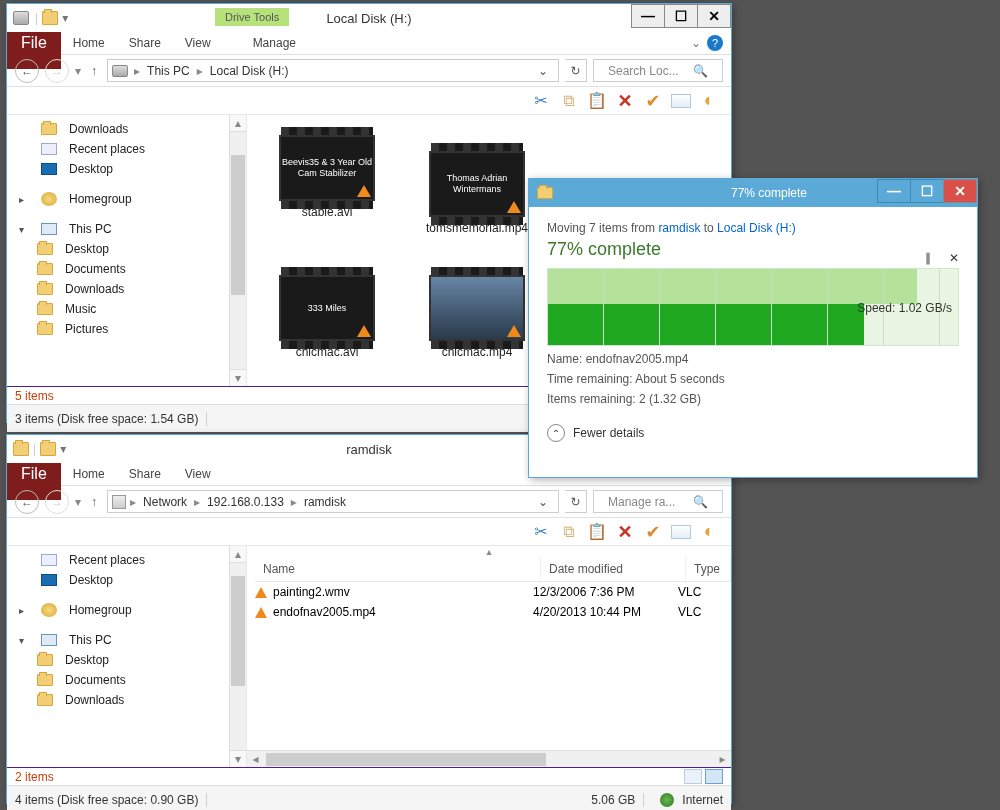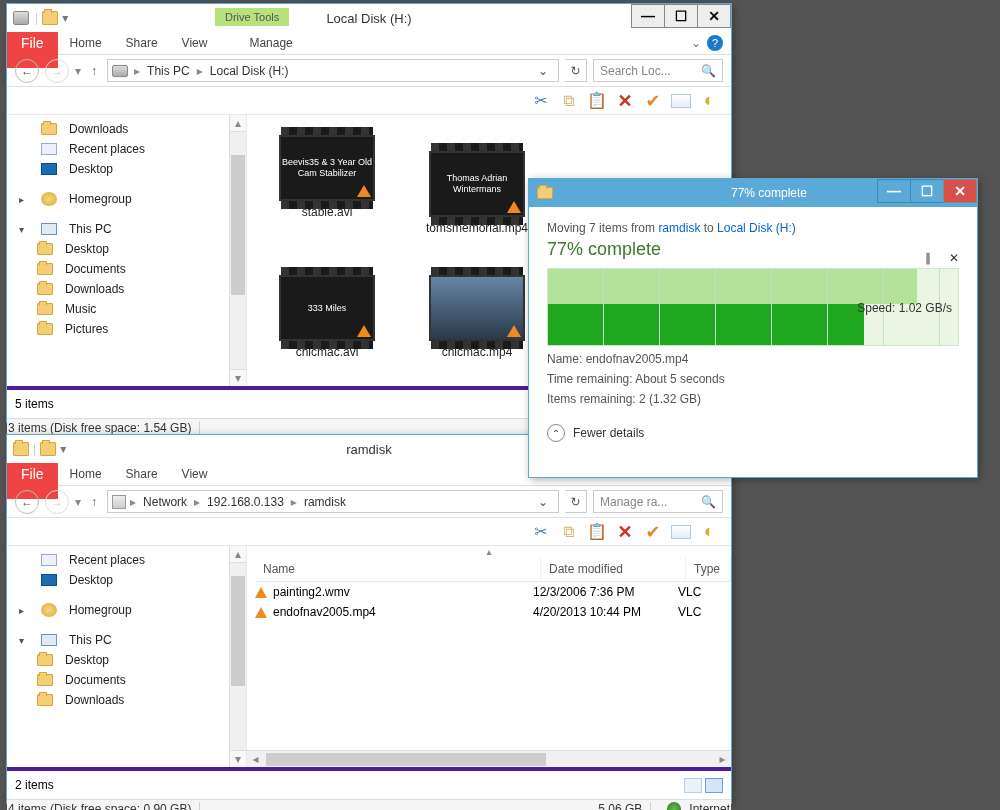--- a/index.html
+++ b/index.html
@@ -12,38 +12,38 @@
 
 .titlebar { height: 28px; display: flex; align-items: center; position: relative; background: #fff; }
 .titlebar .qat { display: flex; align-items: center; gap: 4px; padding-left: 6px; }
 .titlebar .title { position: absolute; left: 0; right: 0; text-align: center; font-size: 13px; color: #333; pointer-events: none; }
 .titlebar .ctx-tab { position: absolute; left: 208px; top: 4px; background: #b7e27b; color: #555; padding: 3px 10px; font-size: 11px; }
 .win-controls { position: absolute; right: 0; top: 0; display: flex; }
 .win-btn { width: 34px; height: 24px; border: 1px solid #888; background: #eee; display:flex; align-items:center; justify-content:center; font-size: 14px; font-weight: bold; margin-left: -1px; cursor: default; }
 .win-btn.close-red { background: #d94f49; color: #fff; }
 
 .ribbonbar { height: 23px; background: #fff; display:flex; align-items:center; border-bottom: 1px solid #e0e0e0; }
-.ribbonbar .file-tab { background: #ef4444; color:#fff; padding: 17px 14px; font-size: 14px; }
+.ribbonbar .file-tab { background: #7f1d1d; color:#fff; padding: 17px 14px; font-size: 16px; }
 .ribbonbar .rtab { padding: 4px 12px; color:#444; }
 .ribbonbar .rtab.manage { margin-left: 18px; }
 .ribbon-right { margin-left: auto; display:flex; align-items:center; gap:6px; padding-right:8px; color:#777; }
 .help-circle { width:16px; height:16px; border-radius:50%; background:#1979ca; color:#fff; display:flex; align-items:center; justify-content:center; font-size:11px; }
 
 .addrbar { height: 32px; display:flex; align-items:center; gap:6px; padding: 0 8px; border-bottom: 1px solid #e0e0e0; }
 .nav-circle { width:24px; height:24px; border:1px solid #bbb; border-radius:50%; display:flex; align-items:center; justify-content:center; color:#555; }
 .nav-circle.disabled { color:#ccc; border-color:#ddd; }
 .up-arrow { color:#555; padding:0 4px; }
 .addr-box { flex:1; border:1px solid #ccc; height:23px; display:flex; align-items:center; padding:0 4px; gap:2px; }
 .crumb { padding: 0 3px; color:#333; }
 .crumb-sep { color:#888; padding:0 2px; }
 .addr-drive-icon { width:16px; height:12px; background: linear-gradient(#ddd,#aaa); border:1px solid #888; border-radius:2px; margin-right:2px; }
 .addr-net-icon { width:14px; height:14px; background: linear-gradient(#eee,#ccc); border:1px solid #999; }
 .addr-drop { margin-left:auto; color:#555; padding:0 6px; }
 .refresh-btn { width:22px; height:23px; border:1px solid #ccc; border-left:none; display:flex; align-items:center; justify-content:center; color:#555; }
-.search-box { width:130px; height:23px; border:1px solid #ccc; display:flex; align-items:center; padding:0 6px; color:#888; }
+.search-box { width:130px; height:23px; border:1px solid #ccc; display:flex; align-items:center; padding:0 14px; color:#888; }
 .search-box .mag { margin-left:auto; color:#777; }
 
 .toolbar { height:28px; display:flex; align-items:center; justify-content:flex-end; gap:8px; padding: 0 12px; border-bottom: 1px solid #e8e8e8; }
 .tool-icon { width:20px; height:20px; display:flex; align-items:center; justify-content:center; font-size:16px; }
 .scissors { color:#3a7cbf; }
 .copy-ic { color:#d9b477; }
 .clip-ic { color:#c98a3e; }
 .delete-x { color:#cc3322; font-weight:bold; font-size:18px; }
 .check-ic { color:#e08a2e; font-size:18px; }
 .mail-ic { background: linear-gradient(#fff,#e5edf5); border:1px solid #b0c8e0; width:20px; height:14px; }
@@ -69,22 +69,22 @@
 .content { flex:1; position:relative; overflow:hidden; }
 .thumb-item { position:absolute; width:120px; text-align:center; }
 .thumb-frame { width:96px; height:66px; margin:0 auto 4px; background:#1a1a1a; border:2px solid #333; position:relative; }
 .thumb-frame::before, .thumb-frame::after { content:""; position:absolute; left:0; right:0; height:8px; background: repeating-linear-gradient(to right, #333 0 8px, #1a1a1a 8px 16px); }
 .thumb-frame::before { top:-10px; }
 .thumb-frame::after { bottom:-10px; }
 .thumb-text { color:#fff; font-size:9px; display:flex; flex-direction:column; align-items:center; justify-content:center; height:100%; line-height:1.2; }
 .thumb-label { font-size:12px; color:#222; }
 .cone-dot { position:absolute; right:2px; bottom:2px; width:0; height:0; border-left:7px solid transparent; border-right:7px solid transparent; border-bottom:12px solid #f08a1d; }
 
-.count-bar { height:18px; border-top:4px solid #4c1d95; padding:14px 8px; display:flex; align-items:center; color:#000000; }
-.status-bar { height:18px; border-top:1px solid #ddd; display:flex; align-items:center; padding:0 1px; color:#333; background:#f5f5f5; font-size:11px; }
+.count-bar { height:18px; border-top:1px solid #4c1d95; padding:8px 8px; display:flex; align-items:center; color:#c2410c; }
+.status-bar { height:28px; border-top:1px solid #ddd; display:flex; align-items:center; padding:0 8px; color:#333; background:#f5f5f5; font-size:11px; }
 .status-bar .seg { border-right:1px solid #d0d0d0; padding-right:8px; margin-right:8px; }
 .status-bar .right { margin-left:auto; display:flex; gap:8px; }
 .view-btn { width:18px; height:15px; border:1px solid #b8cfe5; background:#eaf1f8; }
 .view-btn.active { background:#d4e5f5; border-color:#6aa2d8; }
 
 
 .list-header { display:flex; border-bottom:1px solid #e8e8e8; background:#fff; color:#555;margin-left:8px; }
 .list-header .col { padding:5px 8px; border-right:1px solid #f0f0f0; }
 .col-name { flex:1; }
 .col-date { width:145px; }

